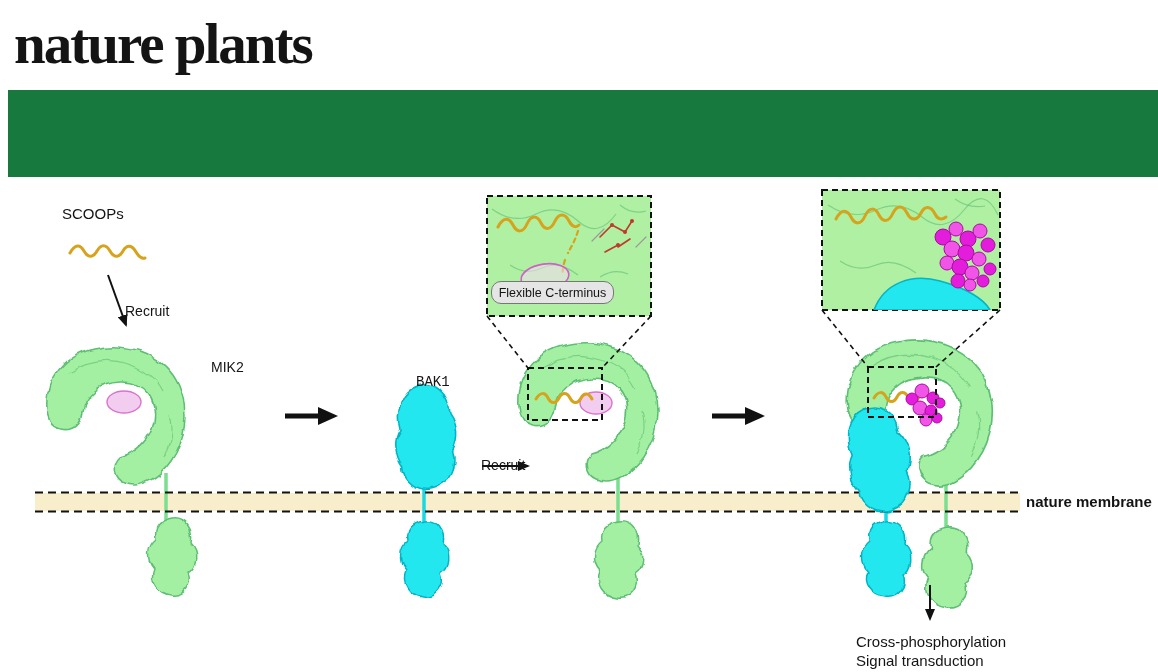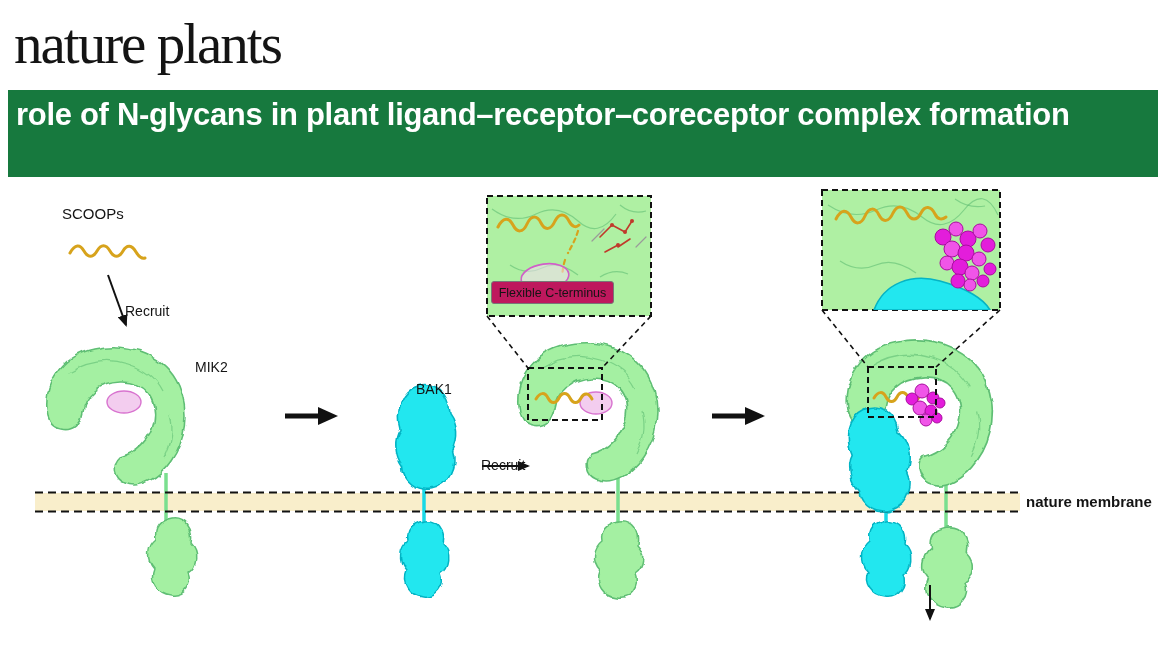--- a/index.html
+++ b/index.html
@@ -1,31 +1,31 @@
 <!DOCTYPE html>
 <html style="--ink: #141414; --banner_bg: #17793e; --banner_text: #ffffff; --mik2_green: #a4f0a2; --mik2_stroke: #5fbe74; --bak1_cyan: #22e7ef; --bak1_stroke: #06b4c4; --scoop_yellow: #d7a31c; --glycan_magenta: #e31ddb; --glycan_dark: #a80c9e; --pink_blob: #f3cdef; --pink_stroke: #d873cf; --membrane_fill: #f9eecb; --inset_bg: #aff0a3;"><head>
 <meta charset="utf-8">
 <style>
   html,body{margin:0;padding:0;background:#ffffff;}
   .page{position:relative;width:1158px;height:672px;background:#ffffff;overflow:hidden;
         font-family:"Liberation Sans",sans-serif;color:var(--ink,#141414);}
   .masthead{position:absolute;top:14px;left:14px;
-        font-family:"Liberation Serif",serif;font-weight:400;font-size:57px;line-height:1.05;
+        font-family:"Liberation Serif",serif;font-weight:700;font-size:57px;line-height:1.05;
         letter-spacing:-2px;color:var(--ink,#141414);}
   .banner{position:absolute;top:90px;left:8px;right:0;height:87px;
         background:var(--banner_bg,#17793e);color:var(--banner_text,#ffffff);
         padding:5px 0 0 8px;box-sizing:border-box;}
   .banner .bline{font-weight:700;font-size:31px;line-height:40px;white-space:nowrap;
         letter-spacing:-0.3px;}
   .figure{position:absolute;top:177px;left:0;width:1158px;height:606px;}
   .figure svg{position:absolute;inset:0;}
   .lbl{position:absolute;font-size:15px;line-height:18px;white-space:nowrap;}
   .lbl.small{font-size:14px;margin-top:16px;}
   .flex-box{position:absolute;left:491px;top:104px;width:121px;height:21px;
-        background:#be185d;border:1px solid #777;border-radius:3px;
+        background:#e5e5e5;border:1px solid #777;border-radius:10px;
         font-size:12.5px;display:flex;align-items:center;justify-content:center;}
   .membrane-lbl{position:absolute;left:1026px;top:316px;font-weight:700;font-size:15px;}
   .outcome{position:absolute;left:856px;top:455px;font-size:15px;line-height:19px;}
 
   
   .mik2{fill:var(--mik2_green,#a4f0a2);stroke:var(--mik2_stroke,#5fbe74);stroke-width:1.6;}
   .bak1{fill:var(--bak1_cyan,#22e7ef);stroke:var(--bak1_stroke,#06b4c4);stroke-width:1.6;}
   .kin-g{fill:var(--mik2_green,#a4f0a2);stroke:var(--mik2_stroke,#5fbe74);stroke-width:1.5;}
   .kin-c{fill:var(--bak1_cyan,#22e7ef);stroke:var(--bak1_stroke,#06b4c4);stroke-width:1.5;}
   .stalk-g{stroke:#7adf8f;stroke-width:3.5;}
@@ -50,21 +50,20 @@
   .reddot{fill:#c0392b;}
 </style>
 </head>
 <body>
 
 <div class="page">
 
   <div class="masthead">nature plants</div>
 
   <div class="banner">
-    <div class="bline">role of N-glycans in plant ligand–receptor–coreceptor complex formation</div>
   </div>
 
   <div class="figure">
 
     <svg viewBox="0 0 1158 495" width="1158" height="495">
       <defs>
         <filter id="bumpy" x="-20%" y="-20%" width="140%" height="140%">
           <feTurbulence type="fractalNoise" baseFrequency="0.06" numOctaves="2" seed="7" result="n"></feTurbulence>
           <feDisplacementMap in="SourceGraphic" in2="n" scale="7" xChannelSelector="R" yChannelSelector="G"></feDisplacementMap>
         </filter>
@@ -232,20 +231,24 @@
         <line class="dashline" x1="1000" y1="133" x2="936" y2="190"></line>
       </g>
 
       <g>
         <line class="arrow" x1="930" y1="408" x2="930" y2="442" marker-end="url(#ah)"></line>
       </g>
     </svg>
 
     <div class="lbl" style="left:62px;top:28px;">SCOOPs</div>
     <div class="lbl small" style="left:125px;top:109px;">Recruit</div>
-    <div class="lbl small" style="left:195px;top:165px;">MIK2</div>
-    <div class="lbl small" style="left:416px;top:187px;">BAK1</div>
+    <div class="lbl small" style="left:211px;top:165px;">MIK2</div>
+    <div class="lbl small" style="left:416px;top:180px;font-family:Liberation Mono, monospace;">BAK1</div>
     <div class="lbl small" style="left:481px;top:263px;">Recruit</div>
     <div class="flex-box">Flexible C-terminus</div>
     <div class="membrane-lbl">nature membrane</div>
+    <div class="outcome">
+      <div>Cross-phosphorylation</div>
+      <div>Signal transduction</div>
+    </div>
 
   </div>
 </div>
 
 </body></html>

